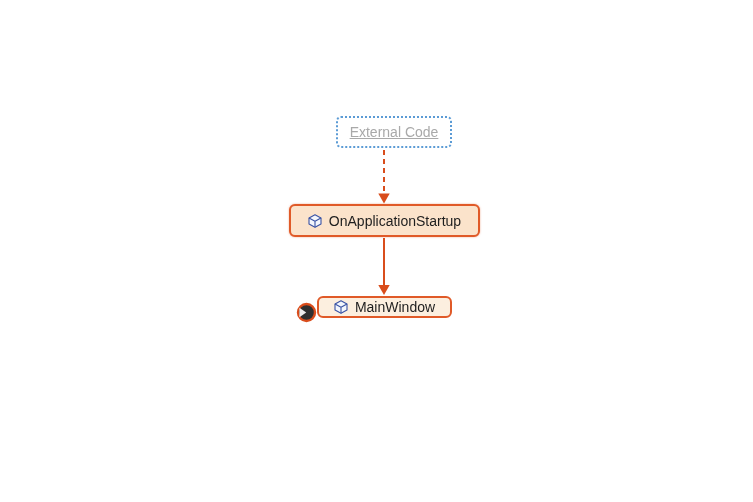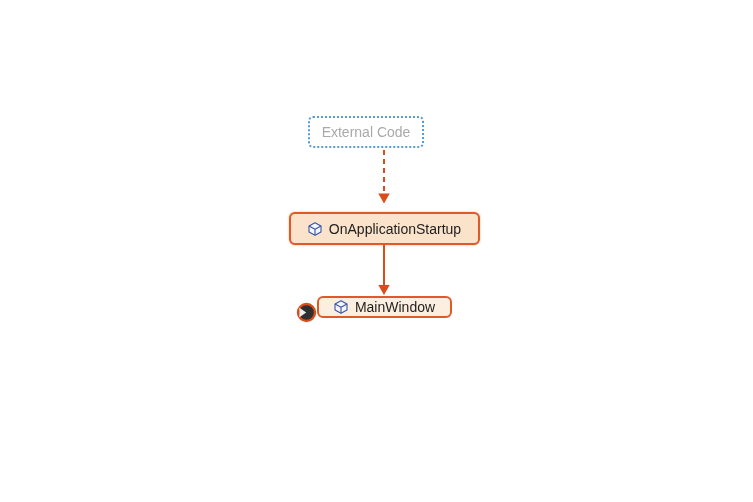--- a/index.html
+++ b/index.html
@@ -21,36 +21,36 @@
   .node {
     position: absolute;
     display: flex;
     align-items: center;
     justify-content: center;
     gap: 7px;
     font-size: 14px;
     white-space: nowrap;
   }
   .node-external {
-    left: 308px; top: 116px;
+    left: 336px; top: 116px;
     width: 116px; height: 32px;
     border: 2px dotted #5b9bd5;
     border-radius: 5px;
     background: #ffffff;
     color: #a9a9a9;
+    text-decoration: underline;
   }
   .node-startup {
     left: 289px; top: 204px;
     width: 191px; height: 33px;
     border: 2px solid #e05a28;
     border-radius: 6px;
     background: #fbe3cb;
     color: #1e1e1e;
     box-shadow: 0 0 2px rgba(224, 90, 40, 0.55);
-    margin-top: 8px;
   }
   .node-mainwindow {
     left: 317px; top: 296px;
     width: 135px; height: 22px;
     border: 2px solid #e05a28;
     border-radius: 6px;
     background: #fcefdf;
     color: #1e1e1e;
   }
   .type-icon {

